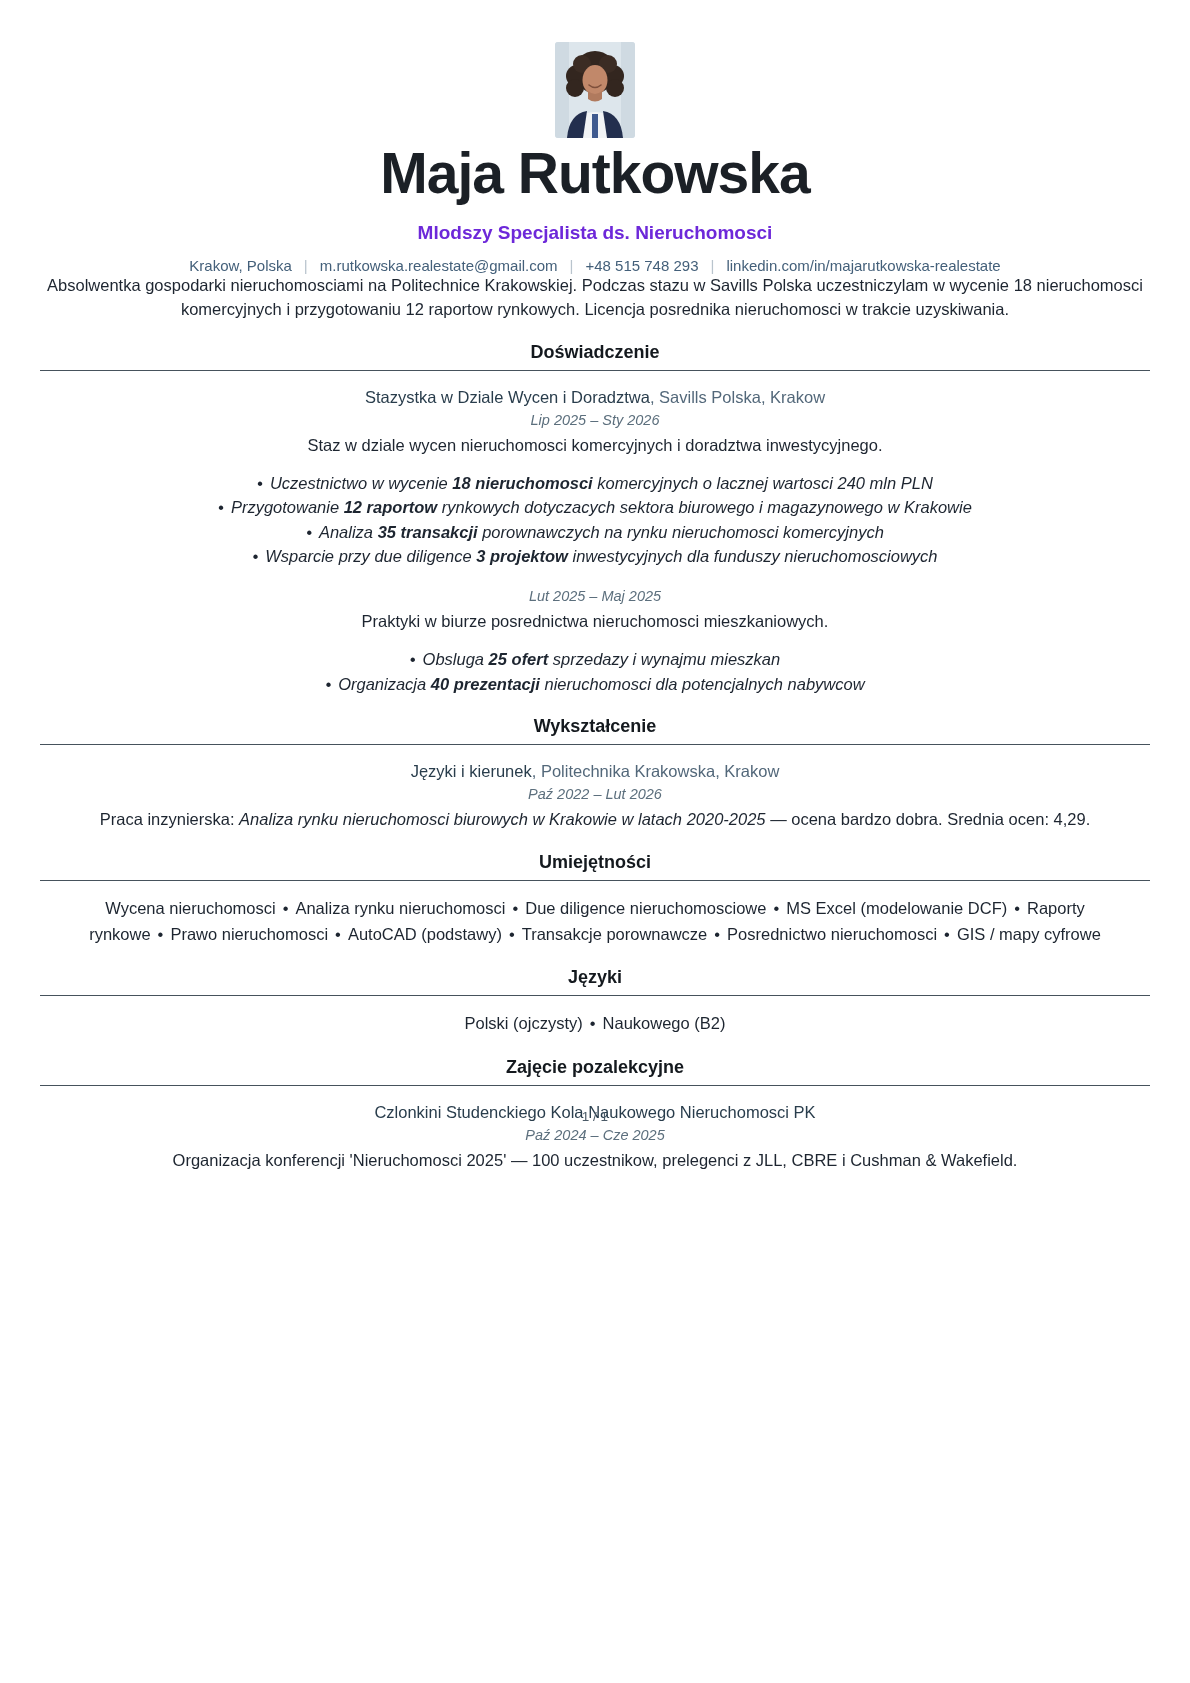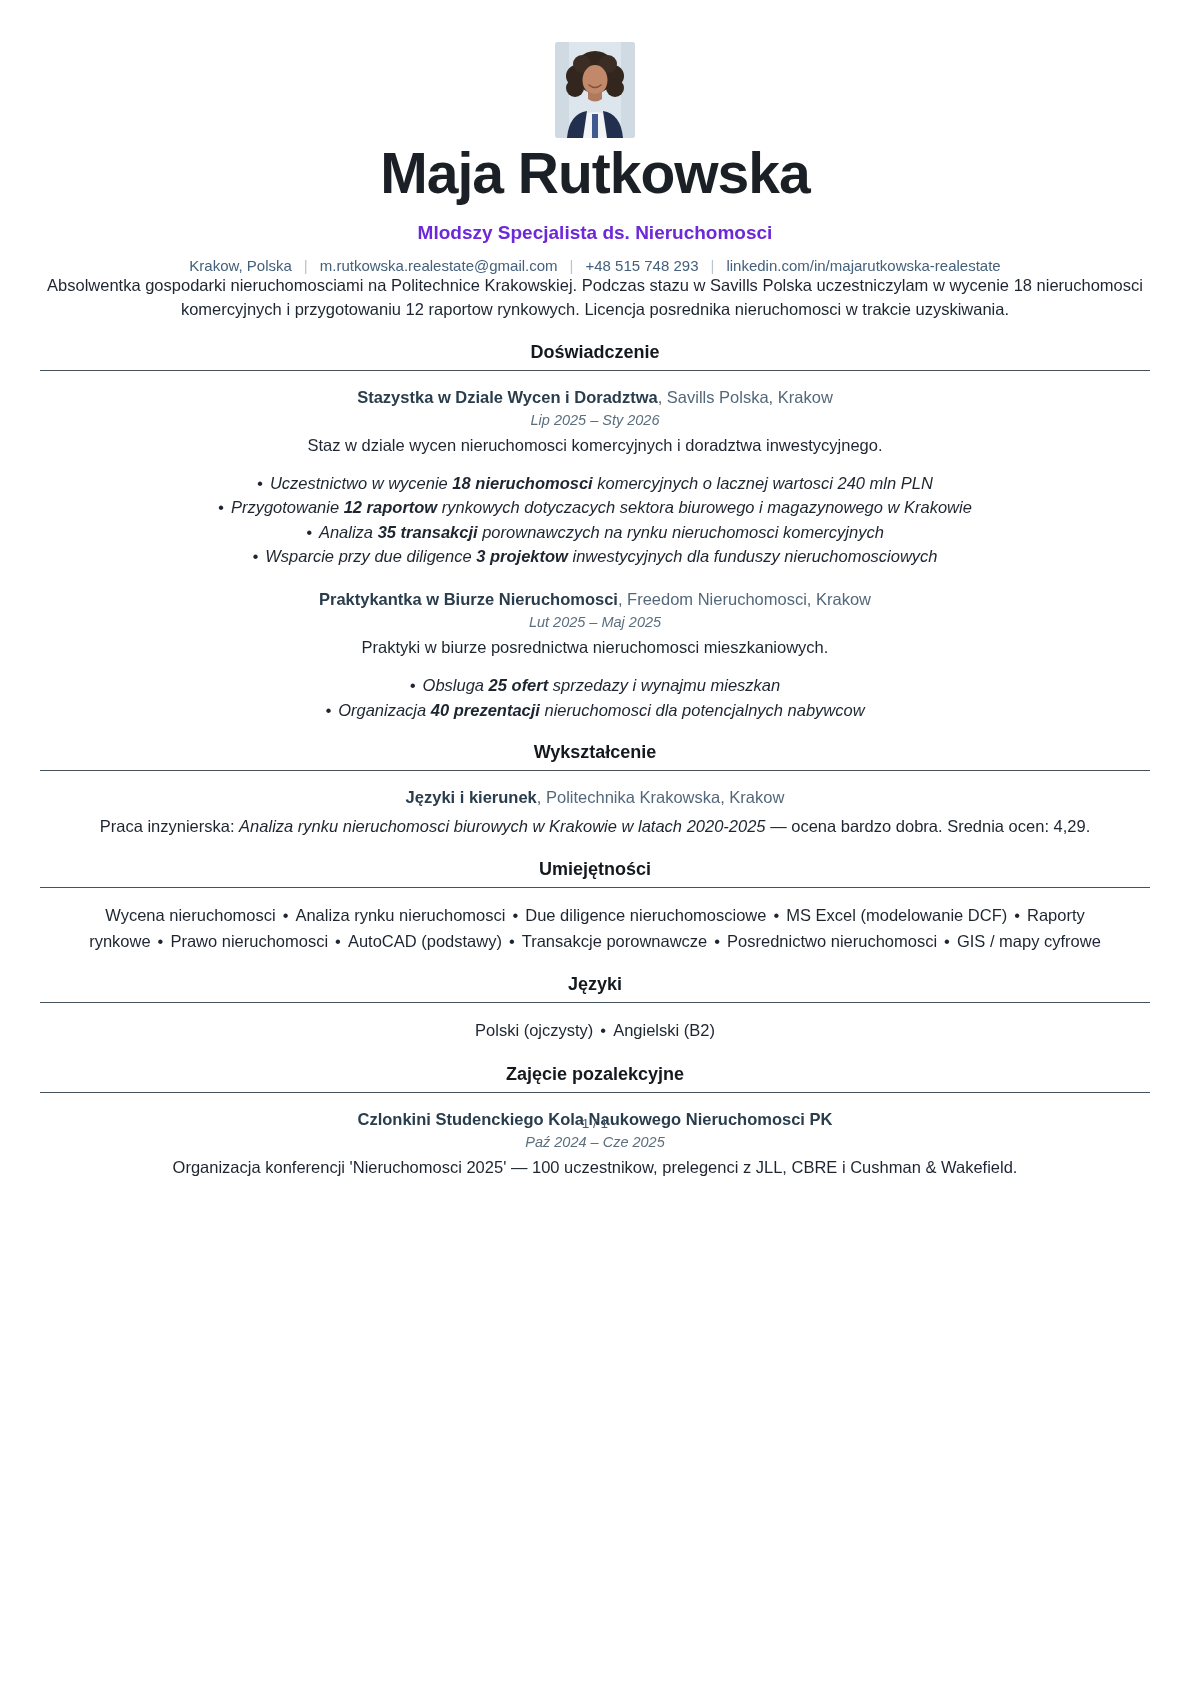--- a/index.html
+++ b/index.html
@@ -20,21 +20,21 @@
   .contact{display:flex;justify-content:center;align-items:center;flex-wrap:wrap;
     font-size:15px;color:#44607a;}
   .contact .sep{color:#b9c4cd;margin:0 12px;font-weight:400;}
   .summary{font-size:16.5px;line-height:1.45;color:#1d2530;text-align:center;margin:0 4px 10px 4px;}
   
   .section{margin-top:20px;}
   .section-heading{font-size:18px;font-weight:700;color:#14191e;text-align:center;margin:0 0 7px 0;}
   .rule{border:none;border-top:1px solid #46525c;margin:0 0 15px 0;}
   .entry{margin-bottom:20px;}
   .entry-title{font-size:16.5px;text-align:center;line-height:1.4;}
-  .entry-title .strong{font-weight:700;color:#293d4c;text-align:center;}
+  .entry-title .strong{font-weight:400;color:#293d4c;text-align:center;}
   .entry-title .light{color:#53687a;}
   .entry-date{font-size:14.5px;font-style:italic;color:#5c6f7d;text-align:center;margin-top:3px;}
   .entry-desc{font-size:16.5px;color:#1d2530;text-align:center;margin-top:6px;line-height:1.45;}
   .entry-desc .i{font-style:italic;}
   .bullets{list-style:none;margin:14px 0 0 0;padding:0;}
   .bullets li{font-size:16.5px;color:#1d2530;text-align:center;line-height:1.42;margin:1px 0;font-style:italic;}
   .bullets .dot{margin-right:7px;}
   .bullets .b, .entry-desc .b{font-weight:700;}
   .inline-list{font-size:16.5px;color:#1d2530;text-align:center;line-height:1.55;margin:0 4px;}
   .inline-list .isep{margin:0 7px;}
@@ -98,46 +98,46 @@
           <div class="entry-date">Lip 2025 – Sty 2026</div>
           <div class="entry-desc"><span>Staz w dziale wycen nieruchomosci komercyjnych i doradztwa inwestycyjnego.</span></div>
           <ul class="bullets">
             <li><span class="dot">•</span><span>Uczestnictwo w wycenie </span><span class="b">18 nieruchomosci</span><span> komercyjnych o lacznej wartosci 240 mln PLN</span></li>
             <li><span class="dot">•</span><span>Przygotowanie </span><span class="b">12 raportow</span><span> rynkowych dotyczacych sektora biurowego i magazynowego w Krakowie</span></li>
             <li><span class="dot">•</span><span>Analiza </span><span class="b">35 transakcji</span><span> porownawczych na rynku nieruchomosci komercyjnych</span></li>
             <li><span class="dot">•</span><span>Wsparcie przy due diligence </span><span class="b">3 projektow</span><span> inwestycyjnych dla funduszy nieruchomosciowych</span></li>
           </ul>
         </div>
         <div class="entry">
-          <div class="entry-title"><span class="strong">Praktykantka w Biurze Nieruchomosci</span><span class="light">, Freedom Nieruchomosci, Krakow</span></div>
           <div class="entry-date">Lut 2025 – Maj 2025</div>
           <div class="entry-desc"><span>Praktyki w biurze posrednictwa nieruchomosci mieszkaniowych.</span></div>
           <ul class="bullets">
             <li><span class="dot">•</span><span>Obsluga </span><span class="b">25 ofert</span><span> sprzedazy i wynajmu mieszkan</span></li>
             <li><span class="dot">•</span><span>Organizacja </span><span class="b">40 prezentacji</span><span> nieruchomosci dla potencjalnych nabywcow</span></li>
           </ul>
         </div>
       </section>
       <section class="section">
         <h2 class="section-heading">Wykształcenie</h2>
         <hr class="rule">
         <div class="entry">
           <div class="entry-title"><span class="strong">Języki i kierunek</span><span class="light">, Politechnika Krakowska, Krakow</span></div>
+          <div class="entry-date">Paź 2022 – Lut 2026</div>
           <div class="entry-desc"><span>Praca inzynierska: </span><span class=" i">Analiza rynku nieruchomosci biurowych w Krakowie w latach 2020-2025</span><span> — ocena bardzo dobra. Srednia ocen: 4,29.</span></div>
         </div>
       </section>
       <section class="section">
         <h2 class="section-heading">Umiejętności</h2>
         <hr class="rule">
         <div class="inline-list"><span>Wycena nieruchomosci</span><span class="isep">•</span><span>Analiza rynku nieruchomosci</span><span class="isep">•</span><span>Due diligence nieruchomosciowe</span><span class="isep">•</span><span>MS Excel (modelowanie DCF)</span><span class="isep">•</span><span>Raporty rynkowe</span><span class="isep">•</span><span>Prawo nieruchomosci</span><span class="isep">•</span><span>AutoCAD (podstawy)</span><span class="isep">•</span><span>Transakcje porownawcze</span><span class="isep">•</span><span>Posrednictwo nieruchomosci</span><span class="isep">•</span><span>GIS / mapy cyfrowe</span></div>
       </section>
       <section class="section">
         <h2 class="section-heading">Języki</h2>
         <hr class="rule">
-        <div class="inline-list"><span>Polski (ojczysty)</span><span class="isep">•</span><span>Angielski (B2)</span></div>
+        <div class="inline-list"><span>Polski (ojczysty)</span><span class="isep">•</span><span>Naukowego (B2)</span></div>
       </section>
       <section class="section">
         <h2 class="section-heading">Zajęcie pozalekcyjne</h2>
         <hr class="rule">
         <div class="entry">
           <div class="entry-title"><span class="strong">Czlonkini Studenckiego Kola Naukowego Nieruchomosci PK</span></div>
           <div class="entry-date">Paź 2024 – Cze 2025</div>
           <div class="entry-desc"><span>Organizacja konferencji 'Nieruchomosci 2025' — 100 uczestnikow, prelegenci z JLL, CBRE i Cushman &amp; Wakefield.</span></div>
         </div>
       </section>

